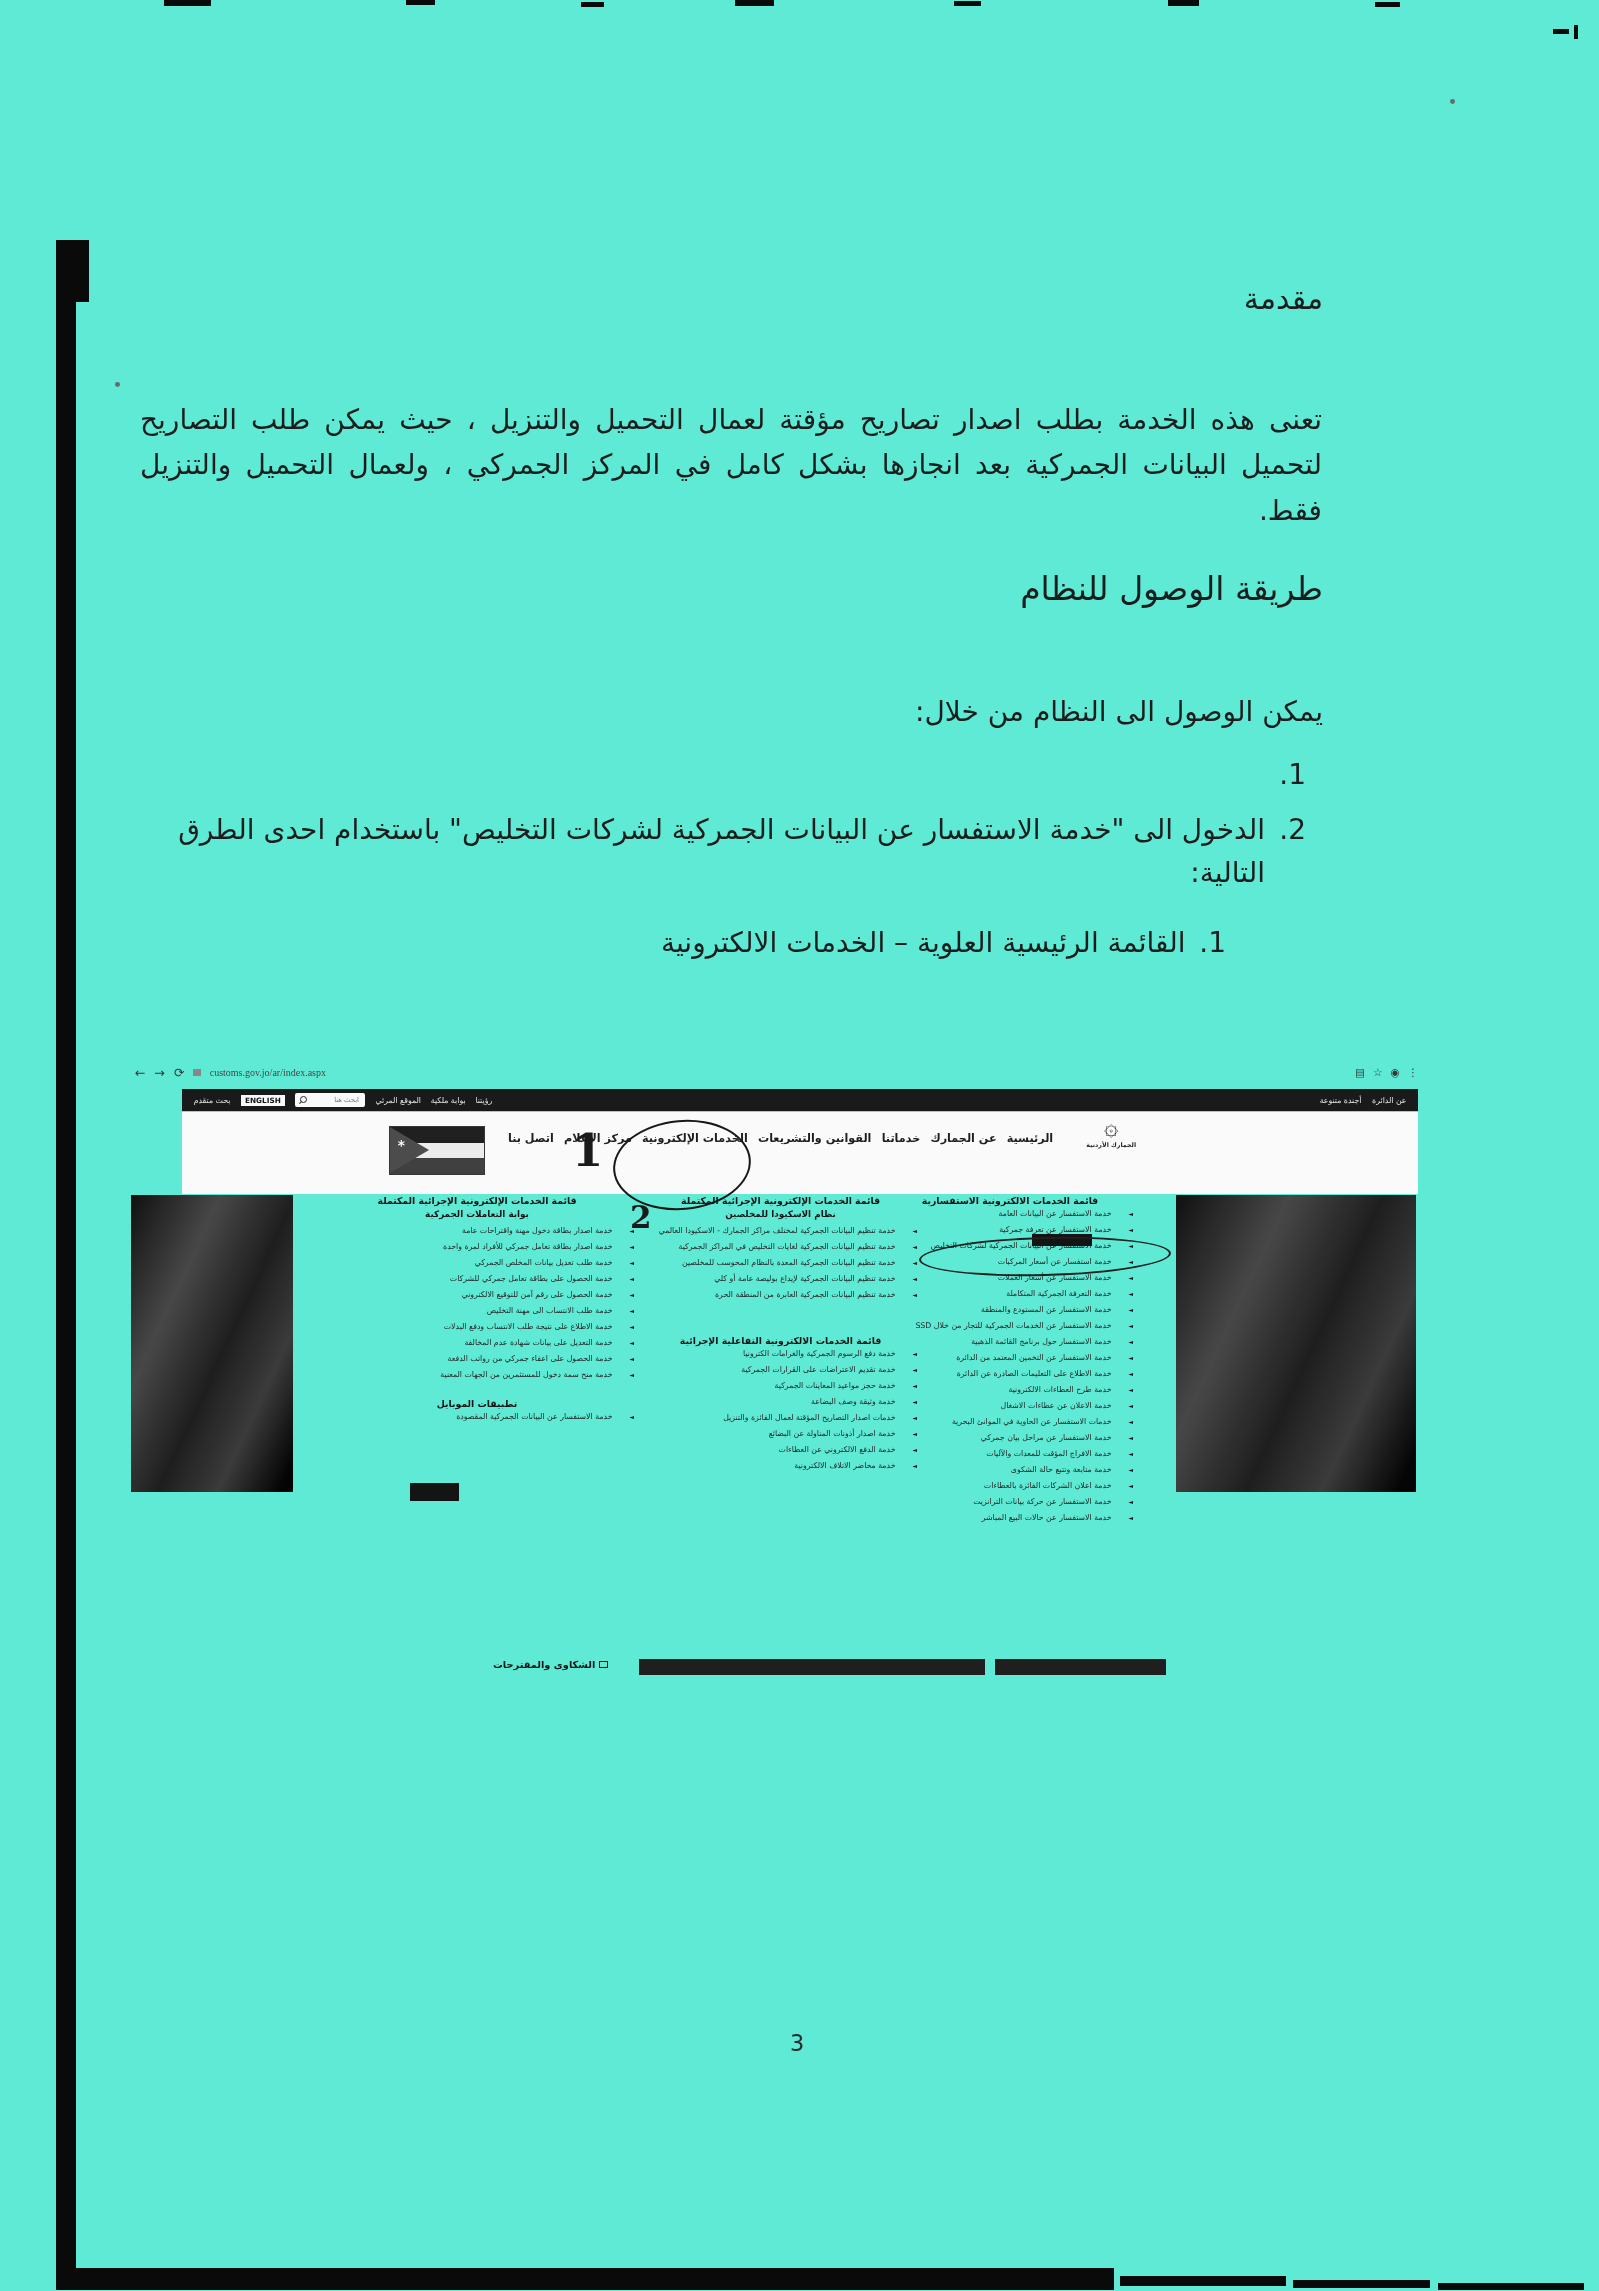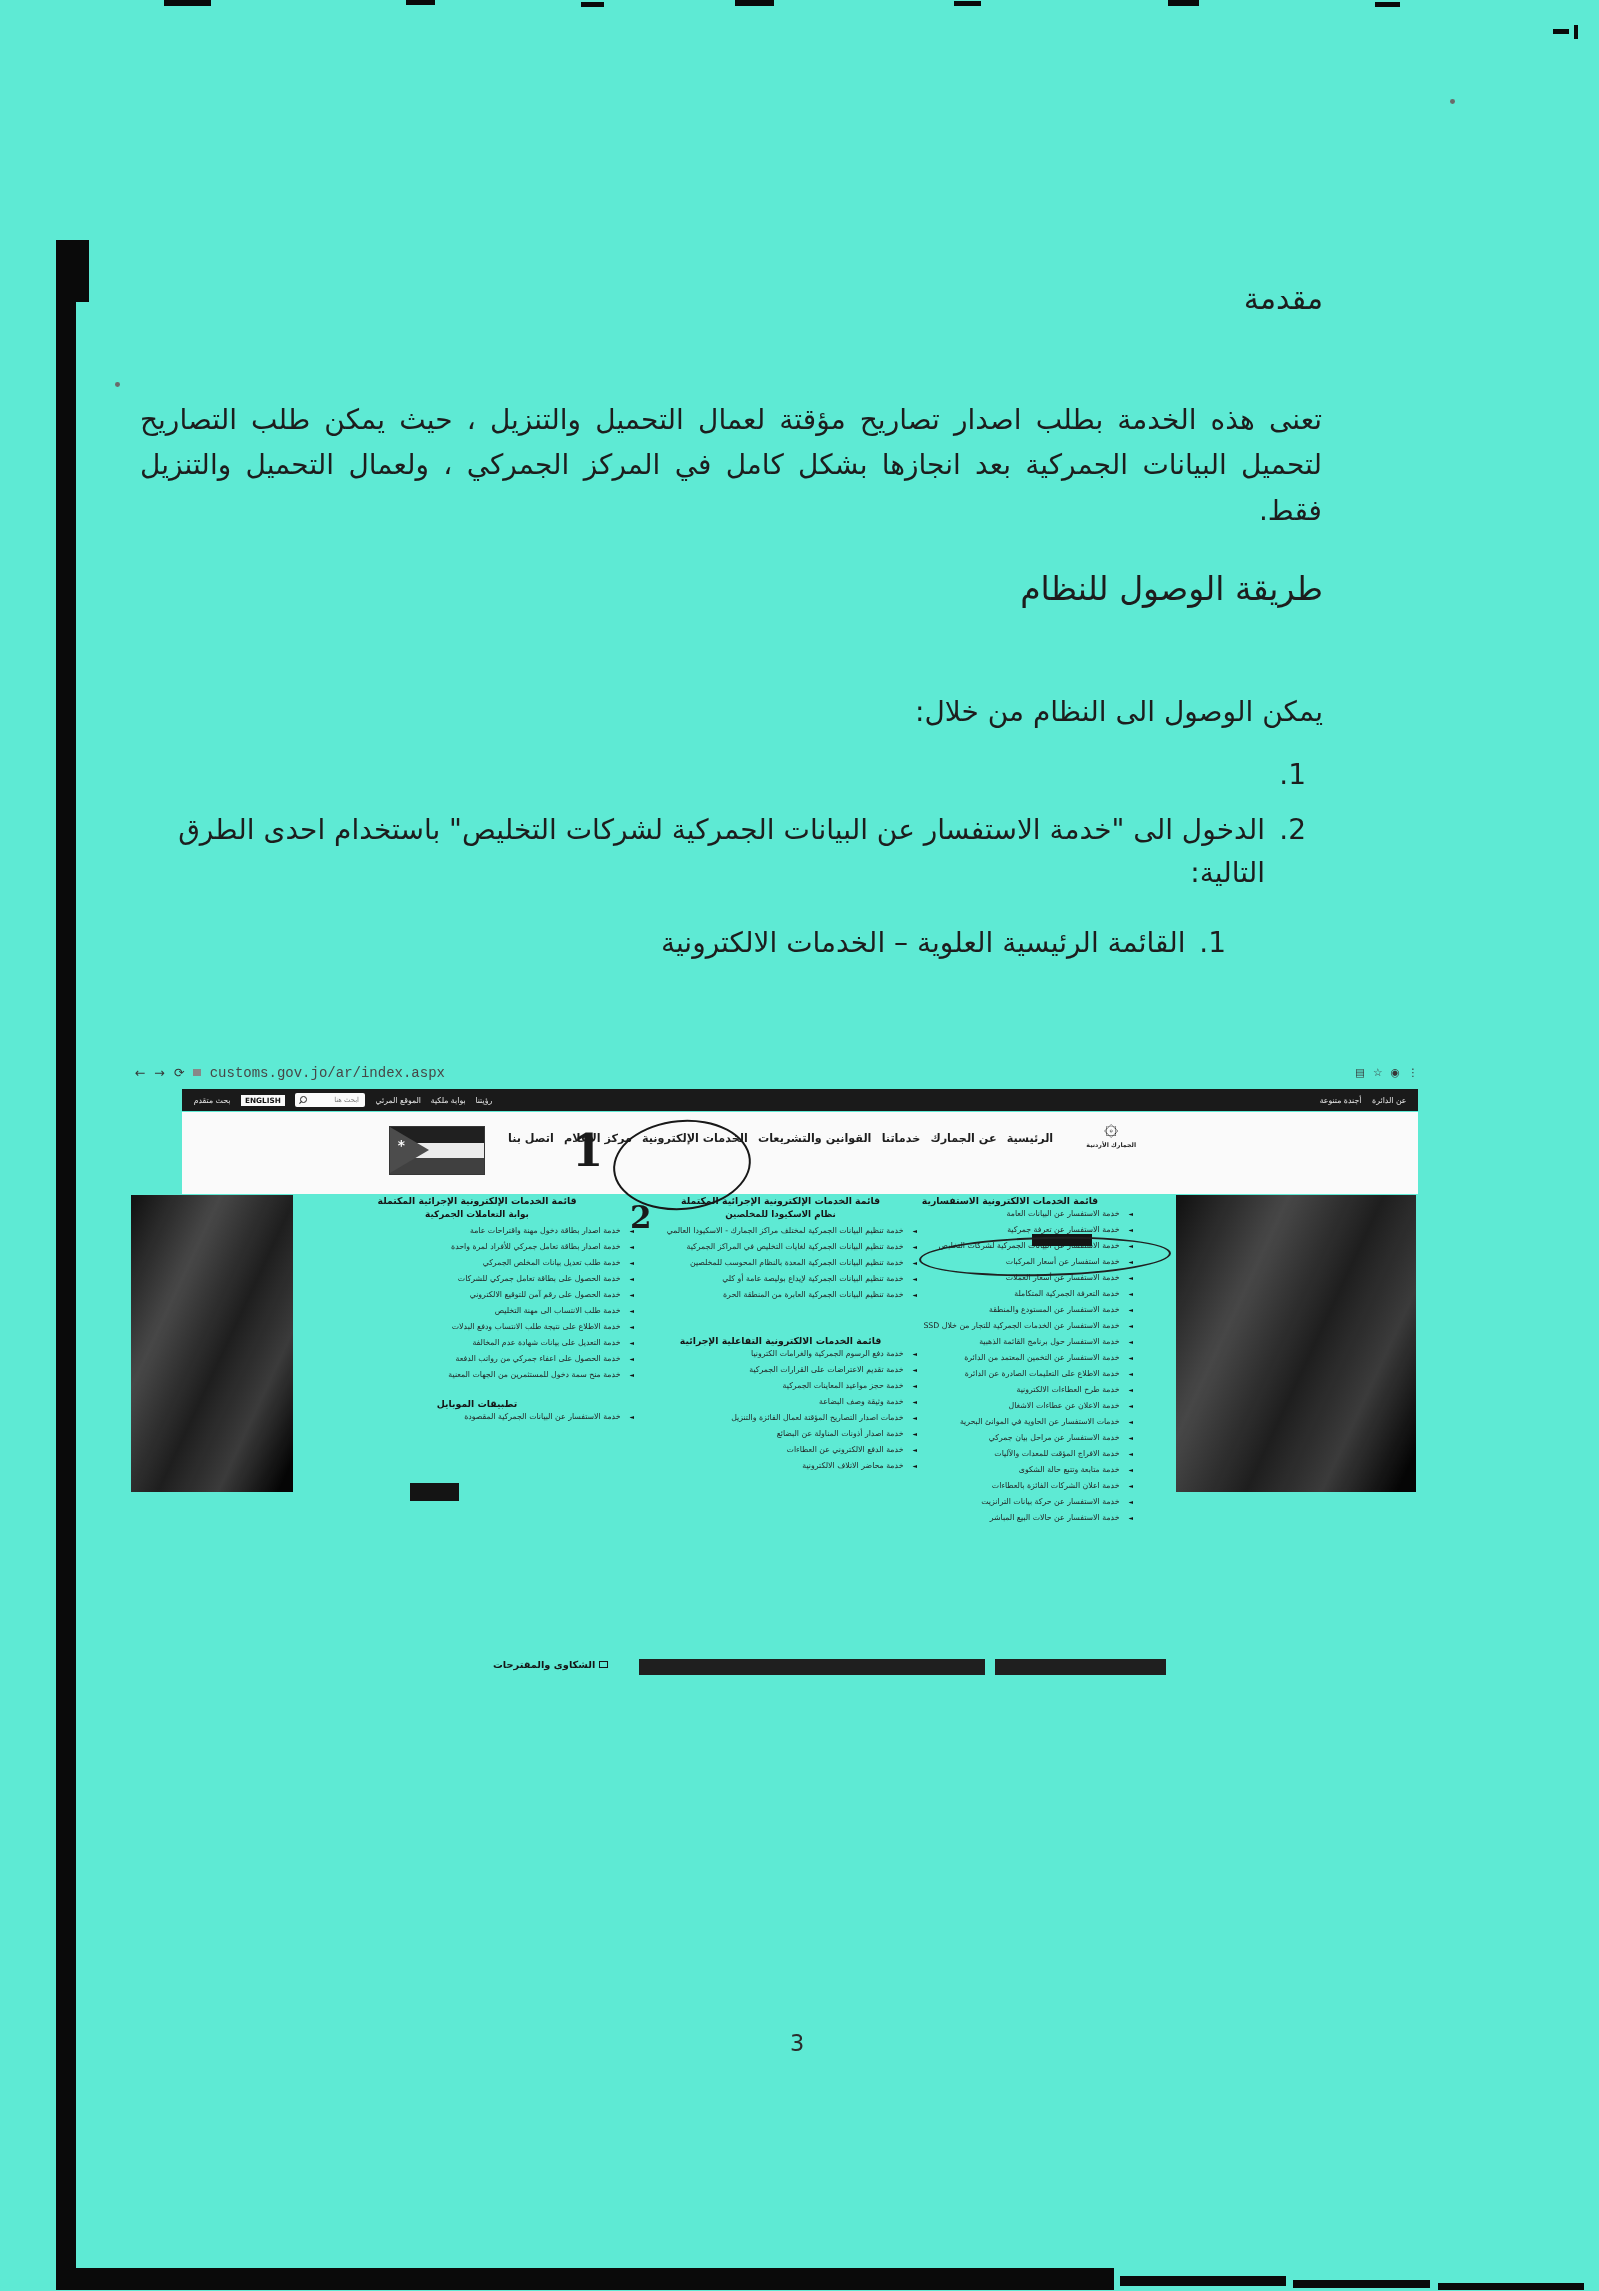--- a/index.html
+++ b/index.html
@@ -21,21 +21,21 @@
   .url{font-size:29px}
   .substep{position:absolute;right:373px;top:926px;font-size:28px;display:flex;direction:rtl}
   .substep .num{margin-left:13.7px}
   .pagenum{position:absolute;left:790px;top:2030px;font-size:22.4px;color:#2b2b2b}
 
   
   .shot{position:absolute;left:125px;top:1058px;width:1303px;height:646px;color:#222;filter:grayscale(1) contrast(.96)}
   .bbar{position:absolute;left:0;top:0;right:0;height:29px;display:flex;align-items:center;gap:8.8px;padding:0 9.8px;font-size:12.7px;color:#333}
   .bicon{cursor:default}
   .favicon{width:7.8px;height:7.8px;background:#888;display:inline-block}
-  .urltxt{font-size:14px;color:#444;font-family:Liberation Mono, monospace}
+  .urltxt{font-size:10px;color:#444;font-family:Liberation Serif, serif}
   .bspacer{flex:1}
   .bright{display:flex;gap:7.8px;font-size:10.7px;color:#333}
 
   .navbar{position:absolute;left:57px;right:9.8px;top:31px;height:22.4px;background:#161616;color:#e8e8e8;display:flex;align-items:center;justify-content:space-between;direction:rtl;padding:0 11.7px;font-size:7.8px}
   .nav-group{display:flex;align-items:center;gap:10.7px}
   .chip{background:#fff;color:#111;padding:1px 3.9px;font-weight:bold;font-size:7.3px}
   .searchbox{background:#fff;height:13.7px;display:flex;align-items:center;gap:2.9px;padding:0 3.9px;border-radius:2px}
   .searchbox input{border:none;outline:none;width:51px;font-size:6.8px;direction:rtl;font-family:"DejaVu Sans",sans-serif;background:transparent}
   .mag{position:relative;width:7.8px;height:7.8px;display:inline-block}
   .mag::before{content:"";position:absolute;right:0;top:0;width:4.9px;height:4.9px;border:1px solid #222;border-radius:50%}
@@ -56,21 +56,21 @@
   .photo{position:absolute;top:0;background:linear-gradient(115deg,#0c0c0c,#454545 30%,#1a1a1a 55%,#383838 75%,#000 95%)}
   .photo-left{left:5.9px;width:162px;height:297px}
   .photo-right{left:1051px;width:240px;height:297px}
   .col{position:absolute;top:0;direction:rtl;text-align:right;overflow:hidden}
   .col-gate{left:195px;width:314px;height:463px}
   .col-askuda{left:519px;width:273px;height:463px}
   .col-inquiry{left:762px;width:246px;height:463px}
   .col-header{font-weight:bold;font-size:9.3px;text-align:center;margin-bottom:2px;line-height:1.3;color:#111}
   .col-subheader{font-weight:bold;font-size:8.8px;text-align:center;margin-bottom:6.8px;color:#111}
   .svc-list{margin-bottom:0}
-  .svc-item{display:flex;direction:rtl;font-size:7.8px;line-height:1.3;margin-bottom:5.9px;gap:9px;color:#1e1e1e}
+  .svc-item{display:flex;direction:rtl;font-size:7.8px;line-height:1.3;margin-bottom:5.9px;gap:17px;color:#1e1e1e}
   .bullet{color:#111;font-size:5.9px;line-height:1.7;flex:0 0 auto}
   .bullet::before{content:"◄"}
   .sect-gap{height:29px}
   .sect-gap-sm{height:11.7px}
 
   .ellipse{position:absolute;border-radius:50%;background:transparent;z-index:6}
   .ellipse-menu{left:488px;top:62px;width:138px;height:90px;border:2.9px solid #141414;transform:rotate(-5deg)}
   .ellipse-item{left:794px;top:179px;width:252px;height:39px;border:2.4px solid #1c1c1c;transform:rotate(-1.5deg)}
   .digit{position:absolute;font-family:"DejaVu Serif",serif;font-weight:bold;color:#161616;z-index:7;line-height:1}
   .digit-1{left:447px;top:70px;font-size:45px}

